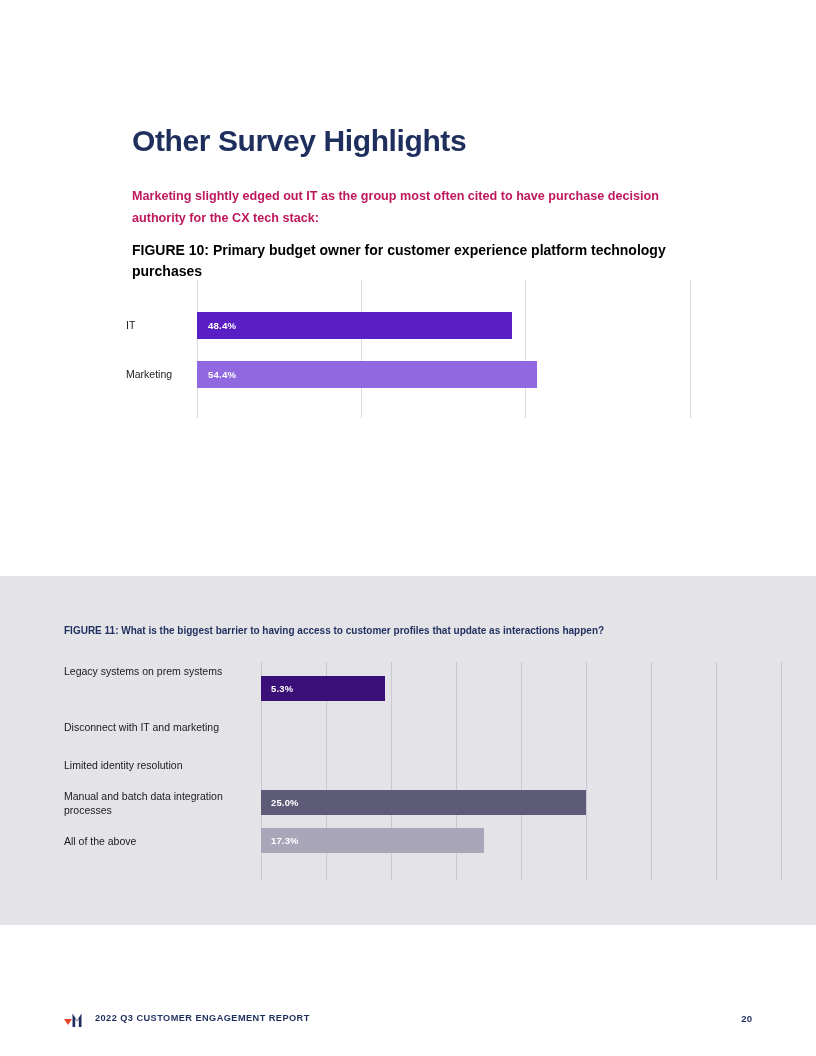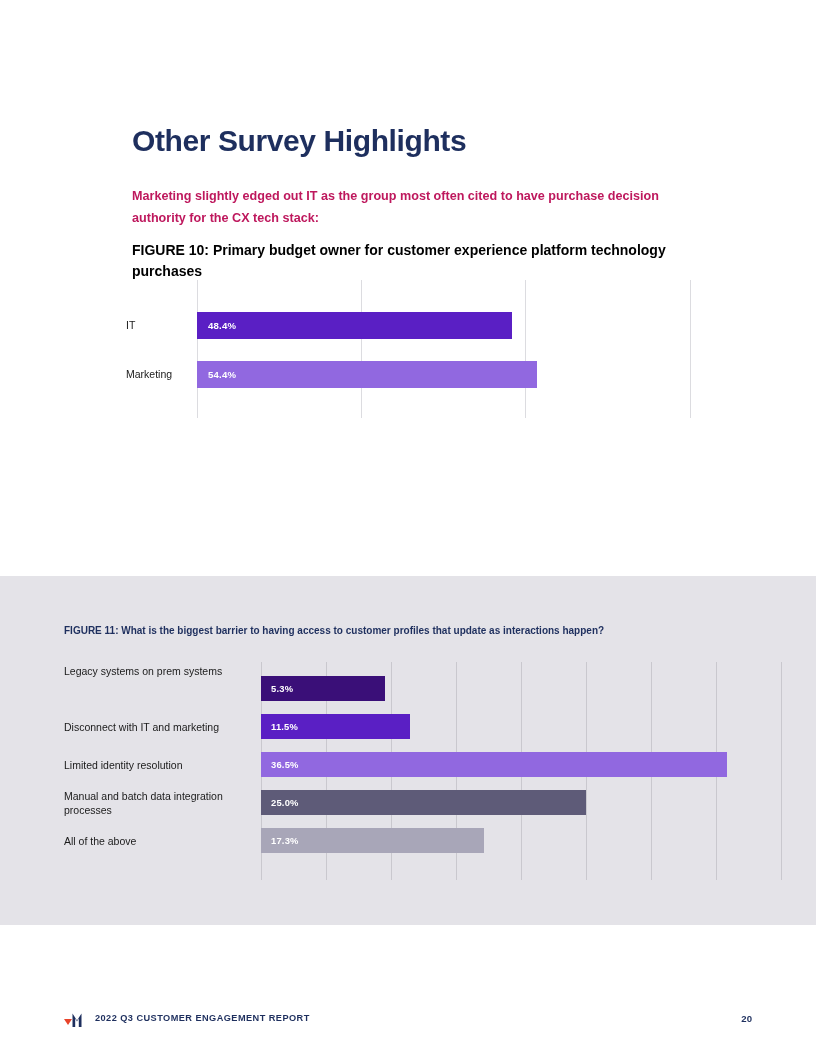--- a/index.html
+++ b/index.html
@@ -291,26 +291,20 @@
       <div class="c2-grid" style="left:195px;"></div>
       <div class="c2-grid" style="left:260px;"></div>
       <div class="c2-grid" style="left:325px;"></div>
       <div class="c2-grid" style="left:390px;"></div>
       <div class="c2-grid" style="left:455px;"></div>
       <div class="c2-grid" style="left:520px;"></div>
 
       <div class="c2-bar" style="top:14px;width:124px;background:#3a0f78;">
         <div class="c2-bar-label">5.3%</div>
       </div>
-      <div class="c2-bar" style="top:52px;width:149px;background:#5a1fc4;">
-        <div class="c2-bar-label">11.5%</div>
-      </div>
-      <div class="c2-bar" style="top:90px;width:466px;background:#9168e0;">
-        <div class="c2-bar-label">36.5%</div>
-      </div>
       <div class="c2-bar" style="top:128px;width:325px;background:#5e5b78;">
         <div class="c2-bar-label">25.0%</div>
       </div>
       <div class="c2-bar" style="top:166px;width:223px;background:#a8a6b8;">
         <div class="c2-bar-label">17.3%</div>
       </div>
     </div>
   </div>
 
   <div class="footer">

